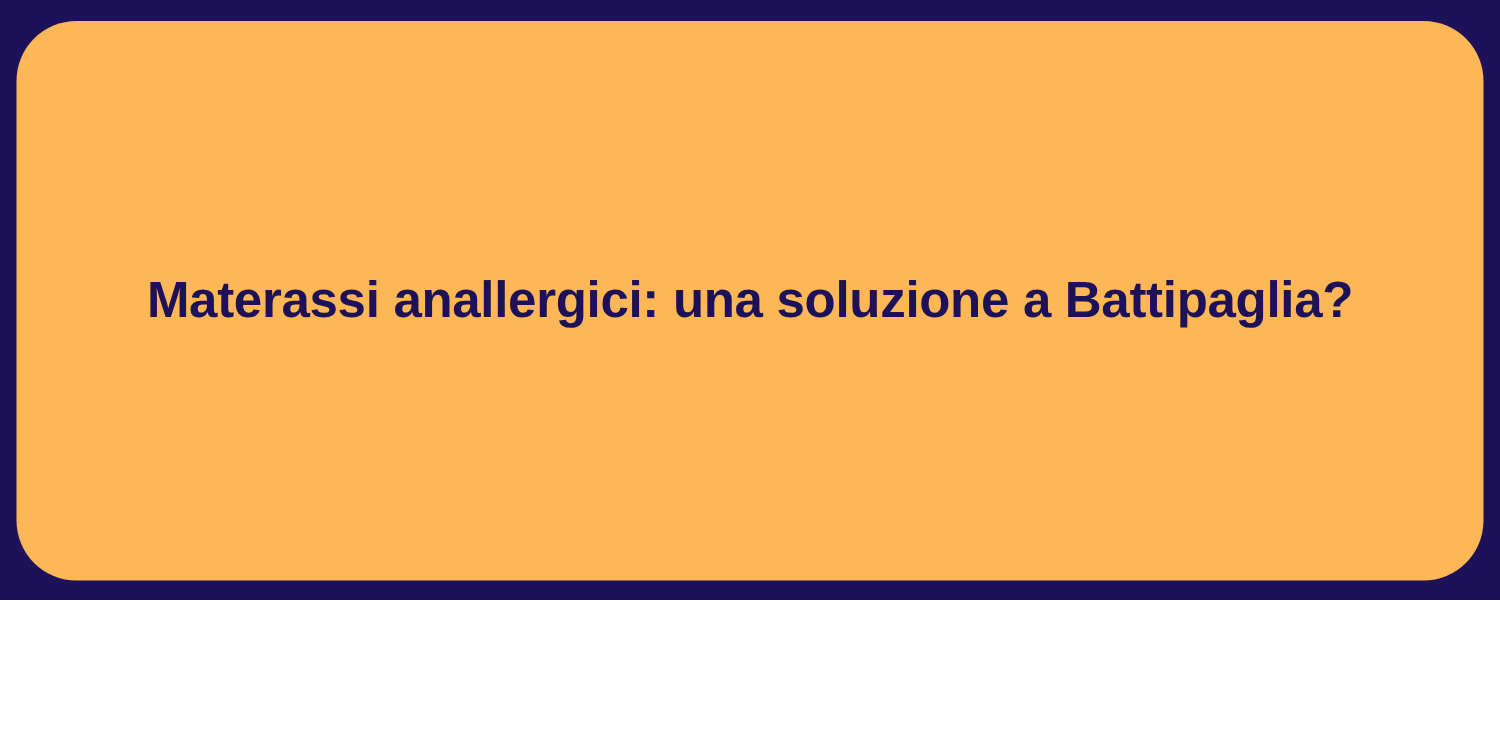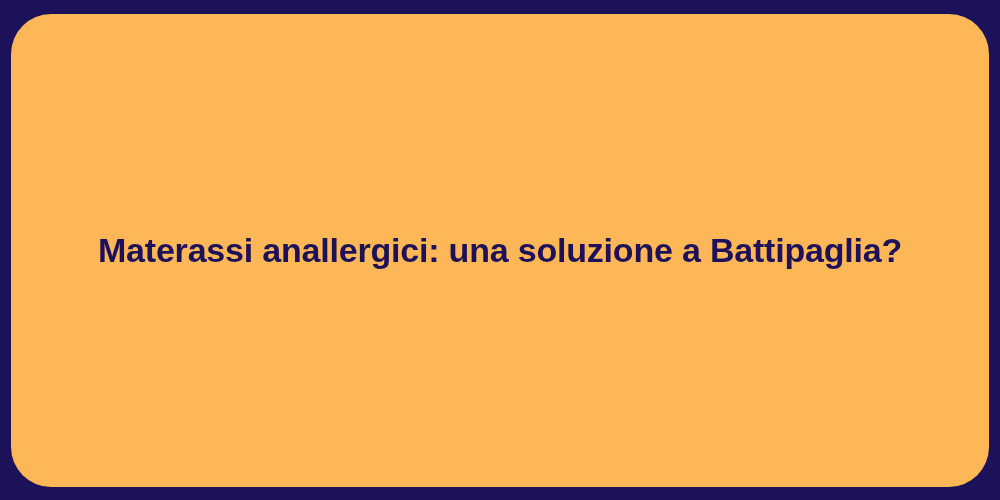--- a/index.html
+++ b/index.html
@@ -13,21 +13,21 @@
     height: 500px;
     overflow: hidden;
     font-family: "Liberation Sans", sans-serif;
   }
 
   
   #banner-frame {
     position: relative;
     box-sizing: border-box;
     width: 1000px;
-    height: 500px;
+    height: 400px;
     background: #1d1259;
     padding: 14px 11px 13px 11px;
   }
 
   
   #banner-panel {
     box-sizing: border-box;
     width: 100%;
     height: 100%;
     background: #fdb757;

